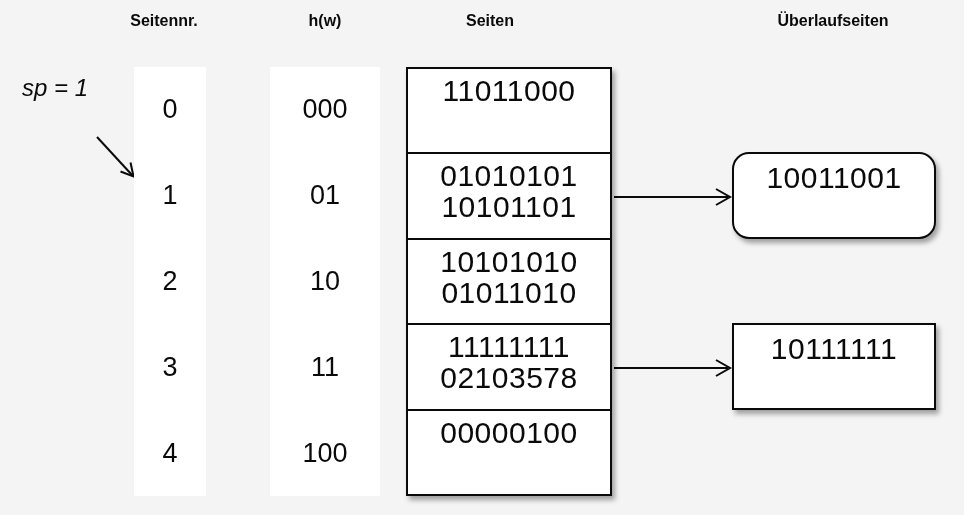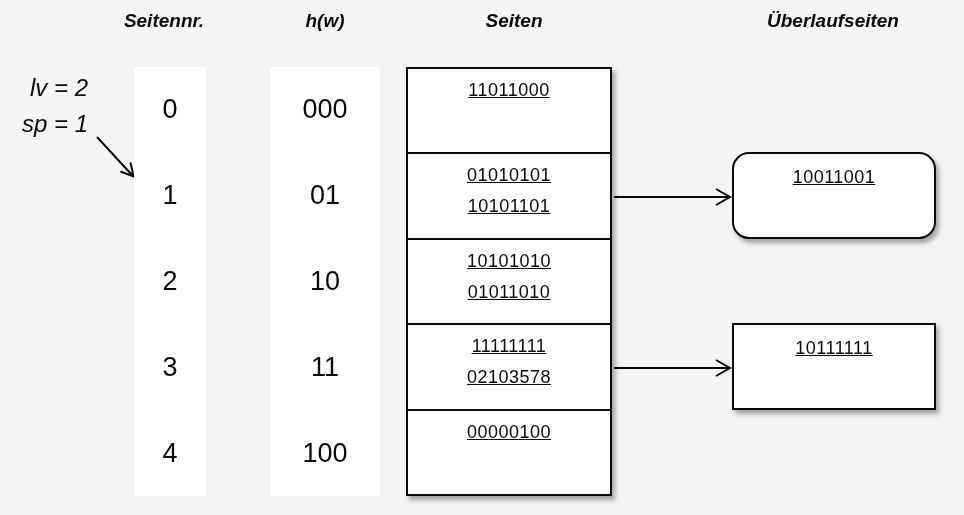--- a/index.html
+++ b/index.html
@@ -12,26 +12,26 @@
     background:var(--bg);
     color:var(--ink);
   }
   .canvas{
     position:relative;width:964px;height:515px;overflow:hidden;
     background:var(--bg);
   }
   
   .hdr{
     position:absolute;top:6px;height:30px;
-    font-style:italic;font-size:19px;font-weight:600;
+    font-size:16px;font-weight:600;
     text-align:center;line-height:30px;white-space:nowrap;
   }
   .hdr-seitennr{left:94px;width:140px;}
   .hdr-hw{left:265px;width:120px;}
-  .hdr-seiten{left:444px;width:140px;}
+  .hdr-seiten{left:420px;width:140px;}
   .hdr-ueberlauf{left:743px;width:180px;}
   
   .annotation{
     position:absolute;left:6px;top:70px;width:82px;
     font-style:italic;font-size:24px;line-height:36px;
     text-align:right;white-space:nowrap;
   }
   
   .strip{
     position:absolute;top:67px;height:429px;background:var(--boxfill);
@@ -50,21 +50,21 @@
     box-shadow:3px 4px 5px rgba(0,0,0,0.35);
     display:flex;flex-direction:column;
   }
   .pages-box .pcell{
     flex:1;border-bottom:2px solid var(--ink);
     display:flex;flex-direction:column;align-items:center;
     padding-top:6px;
   }
   .pages-box .pcell:last-child{border-bottom:none;}
   .bin{
-    font-size:18px;line-height:31px;letter-spacing:0.5px;white-space:nowrap;text-decoration:underline;
+    font-size:30px;line-height:31px;letter-spacing:0.5px;white-space:nowrap;
   }
   
   .obox{
     position:absolute;left:732px;width:204px;height:87px;
     background:var(--boxfill);border:2px solid var(--ink);
     box-shadow:3px 4px 5px rgba(0,0,0,0.35);
     display:flex;flex-direction:column;align-items:center;
     padding-top:8px;
   }
   .obox-1{top:152px;border-radius:17px;}
@@ -82,21 +82,20 @@
 <body>
 
 <div class="canvas">
 
   <div class="hdr hdr-seitennr">Seitennr.</div>
   <div class="hdr hdr-hw">h(w)</div>
   <div class="hdr hdr-seiten">Seiten</div>
   <div class="hdr hdr-ueberlauf">Überlaufseiten</div>
 
   <div class="annotation">
-    <div>lv = 2</div>
     <div>sp = 1</div>
   </div>
 
   <svg class="overlay" viewBox="0 0 964 515">
     <g>
       <line x1="97" y1="137" x2="132" y2="175"></line>
       <polyline points="130.5,162.5 133.5,176.5 120.5,171.5"></polyline>
     </g>
     <g>
       <line x1="614" y1="197" x2="728" y2="197"></line>

